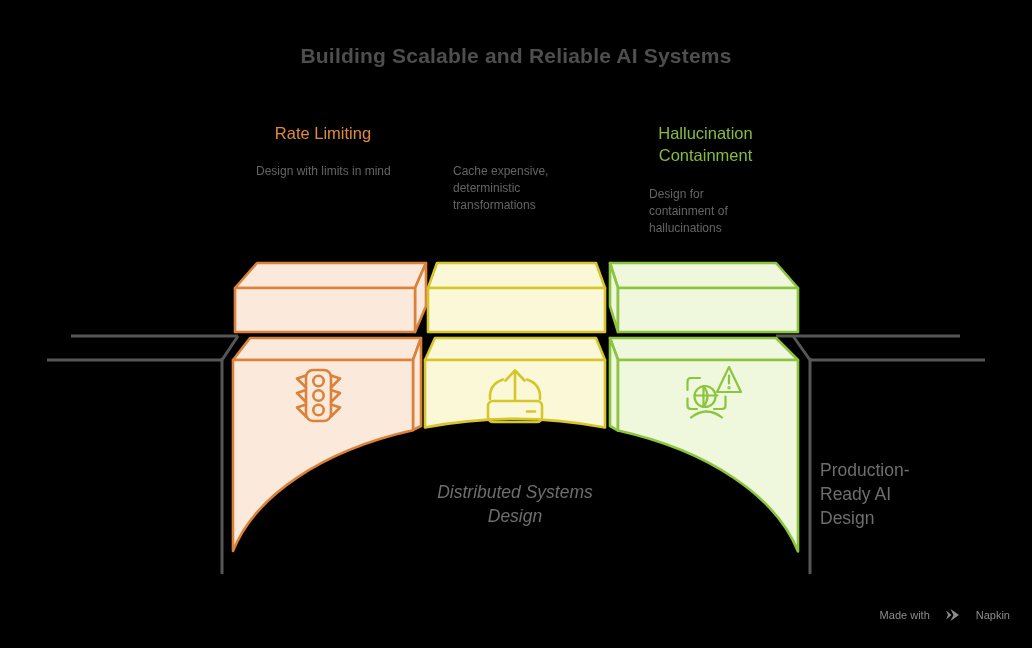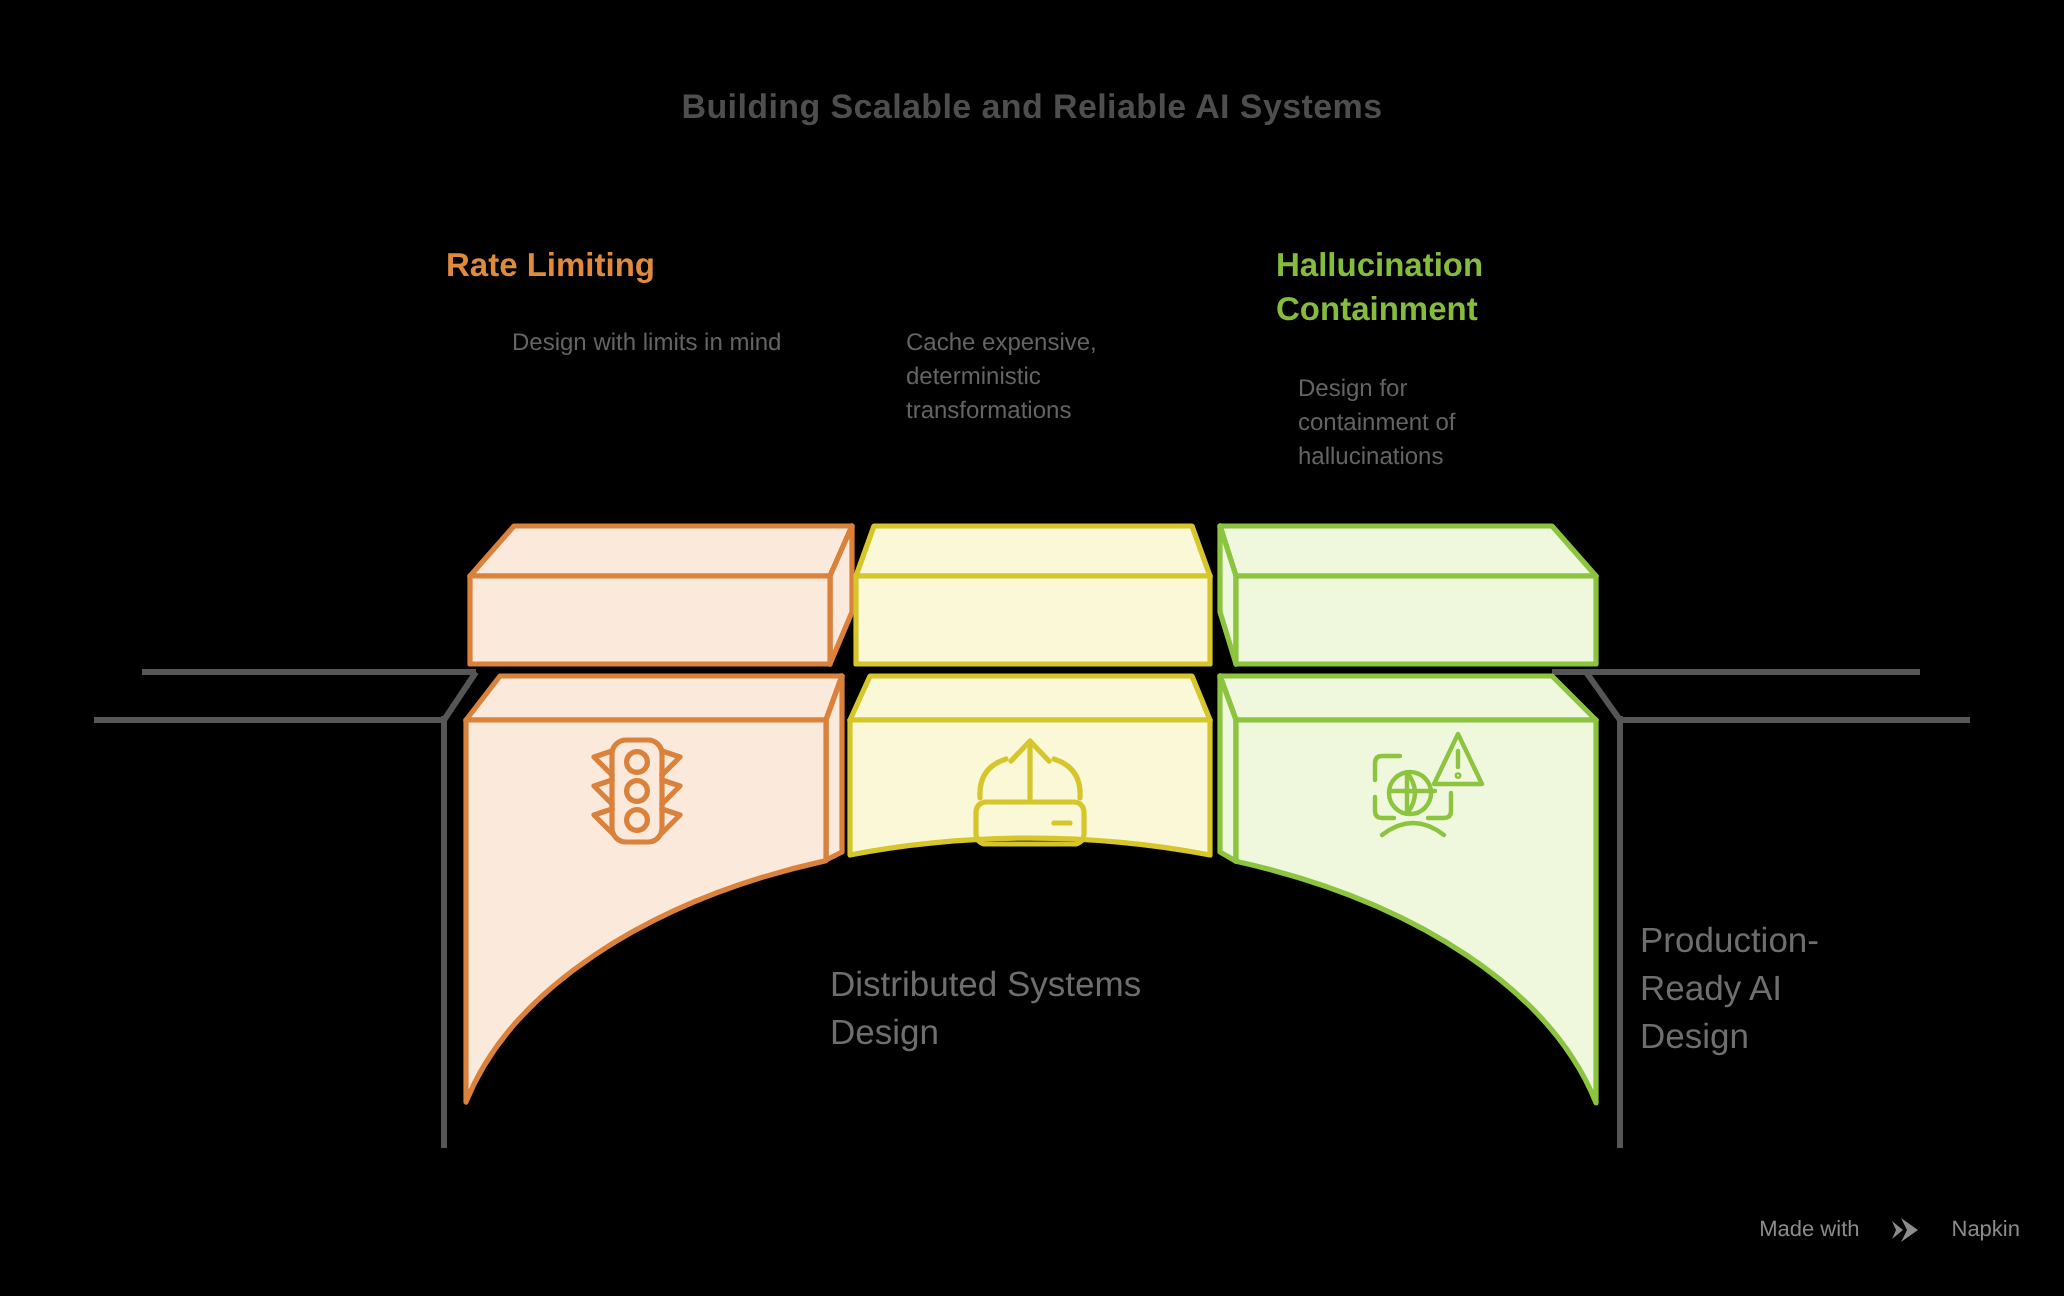--- a/index.html
+++ b/index.html
@@ -1,31 +1,31 @@
 <!DOCTYPE html>
 <html style="--background: #000000; --title-text: #4e4e4e; --subtitle-text: #646464; --stage-label-text: #6e6e6e; --bridge-line: #565656; --footer-text: #8c8c8c; --orange-header: #e08a3c; --orange-stroke: #da813c; --orange-fill: #fbeadb; --yellow-header: #d8c31d; --yellow-stroke: #d6c52b; --yellow-fill: #faf8d7; --green-header: #85bc3e; --green-stroke: #8cc43f; --green-fill: #eff7dd;"><head>
 <meta charset="utf-8">
 <style>
   html,body{margin:0;padding:0;background:#000;}
   #canvas{position:relative;width:1032px;height:648px;background:var(--background,#000);
     font-family:"Liberation Sans",sans-serif;overflow:hidden;}
   .abs{position:absolute;}
-  #title{left:0;top:44px;width:1032px;text-align:center;font-size:17px;font-weight:bold;
+  #title{left:0;top:44px;width:1032px;text-align:center;font-size:21px;font-weight:bold;
     letter-spacing:.2px;color:var(--title-text,#4e4e4e);}
-  .col-head{top:122px;font-size:16.5px;font-weight:bold;line-height:22px;}
+  .col-head{top:122px;text-align:center;font-size:16.5px;font-weight:normal;line-height:22px;}
   .col-desc{text-align:left;font-size:12px;line-height:17px;color:var(--subtitle-text,#646464);}
   #head-1{left:223px;width:200px;color:var(--orange-header,#e08a3c);}
   #head-2{left:416px;width:200px;color:var(--yellow-header,#d8c31d);}
   #head-3{left:638px;width:135px;color:var(--green-header,#85bc3e);}
   #desc-1{left:256px;width:135px;top:163px;}
   #desc-2{left:453px;width:126px;top:163px;}
   #desc-3{left:649px;width:113px;top:186px;}
   .stage{font-size:17.5px;line-height:24px;color:var(--stage-label-text,#6e6e6e);}
   #stage-left{left:53px;top:458px;width:150px;text-align:right;}
-  #stage-center{left:415px;top:480px;width:200px;text-align:left;}
+  #stage-center{left:415px;top:480px;width:200px;text-align:center;font-style:italic;}
   #stage-right{left:820px;top:458px;width:122px;text-align:left;}
   #diagram-svg{left:0;top:0;}
   .bridge{stroke:var(--bridge-line,#565656);stroke-width:3;fill:none;}
   .bo{fill:var(--orange-fill,#fbeadb);stroke:var(--orange-stroke,#da813c);stroke-width:2.6;stroke-linejoin:round;}
   .by{fill:var(--yellow-fill,#faf8d7);stroke:var(--yellow-stroke,#d6c52b);stroke-width:2.6;stroke-linejoin:round;}
   .bg2{fill:var(--green-fill,#eff7dd);stroke:var(--green-stroke,#8cc43f);stroke-width:2.6;stroke-linejoin:round;}
   .io{stroke:var(--orange-stroke,#da813c);fill:none;stroke-width:2.6;stroke-linecap:round;stroke-linejoin:round;}
   .iy{stroke:var(--yellow-stroke,#d6c52b);fill:none;stroke-width:2.6;stroke-linecap:round;stroke-linejoin:round;}
   .ig{stroke:var(--green-stroke,#8cc43f);fill:none;stroke-width:2.2;stroke-linecap:round;stroke-linejoin:round;}
   #footer{right:22px;top:609px;display:flex;align-items:center;gap:16px;

